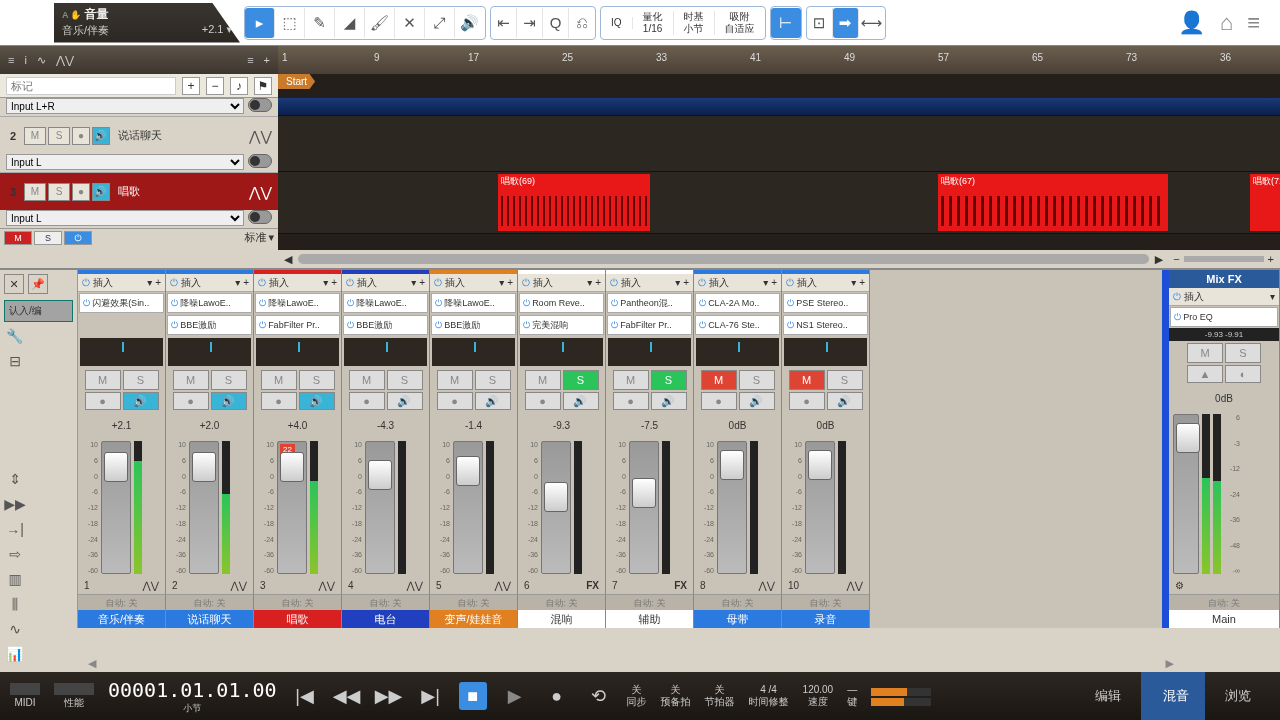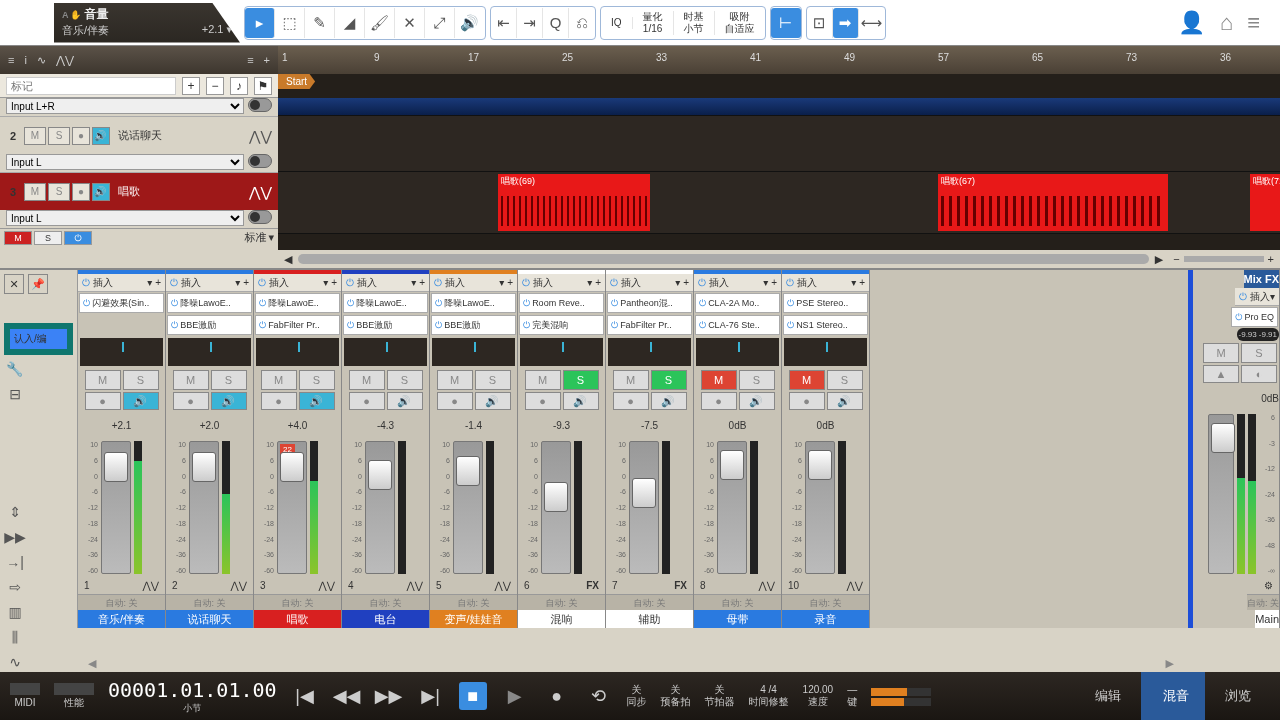--- a/index.html
+++ b/index.html
@@ -56,21 +56,21 @@
 .clip { position: absolute; top: 2px; bottom: 2px; background: #e81818; color: #fff; font-size: 9px; padding: 1px 3px; }
 .footer-strip { height: 18px; background: #d8d3c6; display: flex; align-items: center; gap: 2px; padding: 0 4px; border-top: 1px solid #999; }
 .footer-strip .fbtn { width: 28px; height: 14px; border: 1px solid #999; background: #eee; font-size: 9px; text-align: center; line-height: 12px; cursor: pointer; }
 .footer-strip .fbtn.red { background: #c22; color: #fff; }
 .footer-strip .fbtn.blue { background: #3a8de0; color: #fff; }
 
 
 .mixer { display: flex; height: 360px; background: #c8c3b6; border-top: 2px solid #888; }
 .mixer-left { width: 78px; background: #d8d3c6; border-right: 1px solid #999; padding: 4px; }
 .mixer-left .close { width: 20px; height: 20px; border: 1px solid #888; text-align: center; line-height: 18px; cursor: pointer; margin-bottom: 6px; }
-.mixer-left .tab { padding: 3px 4px; font-size: 10px; border: 6px solid #0f766e; background: #3b82f6; margin-bottom: 2px; cursor: pointer; margin-top: 23px; }
+.mixer-left .tab { padding: 3px 4px; font-size: 10px; border: 1px solid #0f766e; background: #a3a3a3; margin-bottom: 2px; cursor: pointer; }
 .mixer-left .side-ico { width: 22px; height: 22px; margin: 3px 0; color: #555; font-size: 14px; display: flex; align-items: center; justify-content: center; cursor: pointer; }
 
 .channel { width: 88px; background: #c8c3b6; border-right: 1px solid #888; display: flex; flex-direction: column; position: relative; }
 .ch-top-bar { height: 4px; }
 .ch-insert-hdr { height: 18px; background: #e8e4da; display: flex; align-items: center; padding: 0 4px; font-size: 10px; border-bottom: 1px solid #aaa; cursor: pointer; }
 .ch-insert-hdr .pw { color: #3a8de0; margin-right: 3px; }
 .ch-plugin { height: 20px; background: #fff; border: 1px solid #aaa; margin: 1px; font-size: 9px; padding: 2px 3px; display: flex; align-items: center; overflow: hidden; white-space: nowrap; cursor: pointer; }
 .ch-pan-area { height: 28px; background: #2d2722; margin: 2px; position: relative; }
 .ch-pan-area::after { content:''; position:absolute; left:50%; top:4px; width:2px; height:10px; background:#3ab4d6; }
 .ch-c-label { text-align: center; font-size: 9px; color: #666; }
@@ -86,23 +86,23 @@
 .fader-scale { width: 16px; font-size: 7px; color: #666; display: flex; flex-direction: column; justify-content: space-between; text-align: right; }
 .fader-track { width: 30px; position: relative; background: linear-gradient(#999,#bbb); border: 1px solid #777; border-radius: 2px; }
 .fader-knob { position: absolute; left: 2px; width: 24px; height: 30px; background: linear-gradient(#fff,#ccc); border: 1px solid #666; border-radius: 3px; cursor: pointer; }
 .meter { width: 8px; background: #222; position: relative; }
 .meter-fill { position: absolute; bottom: 0; left: 0; right: 0; background: linear-gradient(#2bc45a,#8bc42b); }
 .ch-num-row { height: 18px; display: flex; align-items: center; justify-content: space-between; padding: 0 6px; font-size: 10px; }
 .ch-auto { height: 16px; background: #b8b3a6; text-align: center; font-size: 9px; line-height: 16px; color: #777; border-top: 1px solid #999; }
 .ch-name { height: 18px; text-align: center; font-size: 11px; line-height: 18px; color: #fff; }
 
 .mixer-gap { flex: 1; background: #c8c3b6; }
-.master-ch { width: 92px; border-left: 5px solid #1d4ed8; align-items: flex-end; }
+.master-ch { width: 118px; border-left: 7px solid #1d4ed8; }
 .mixfx-hdr { height: 18px; background: #2a5a9a; color: #fff; text-align: center; font-size: 11px; line-height: 18px; font-weight: bold; }
-.master-meters { display: flex; gap: 2px; background: #222; padding: 2px; font-size: 8px; color: #ccc; justify-content: center; border-radius: 6px; }
+.master-meters { display: flex; gap: 2px; background: #222; padding: 2px; font-size: 8px; color: #ccc; justify-content: center; }
 
 
 .transport { position: absolute; bottom: 0; left: 0; right: 0; height: 48px; background: linear-gradient(#2d2722,#1a1612); display: flex; align-items: center; padding: 0 10px; gap: 14px; color: #ccc; }
 .transport .tc { font-family: monospace; font-size: 20px; color: #fff; }
 .transport .tc-sub { font-size: 9px; text-align: center; }
 .tp-btn { width: 28px; height: 28px; color: #ccc; font-size: 18px; display: flex; align-items: center; justify-content: center; cursor: pointer; }
 .tp-btn.play { color: #888; }
 .tp-btn.stop-active { background: #3a8de0; color: #fff; border-radius: 3px; }
 .tp-info { text-align: center; font-size: 10px; line-height: 12px; }
 .tp-tabs { margin-left: auto; display: flex; gap: 1px; }

